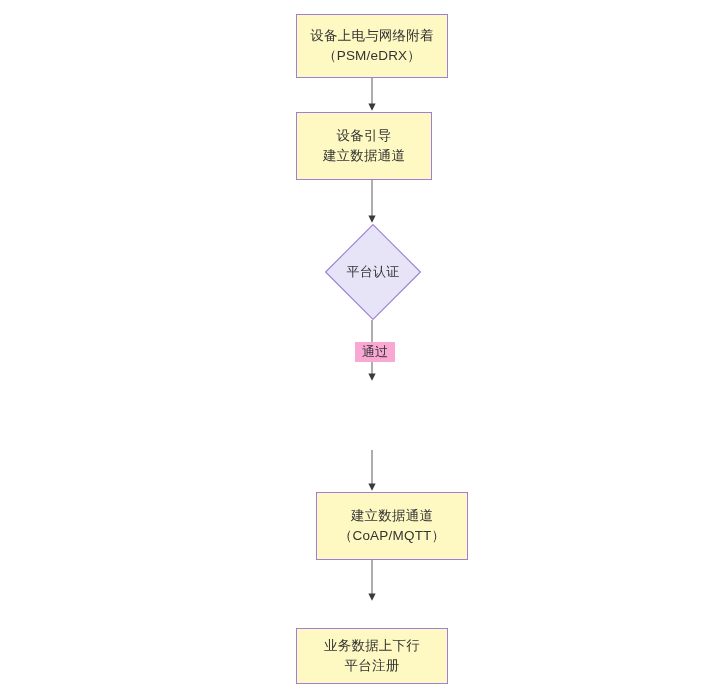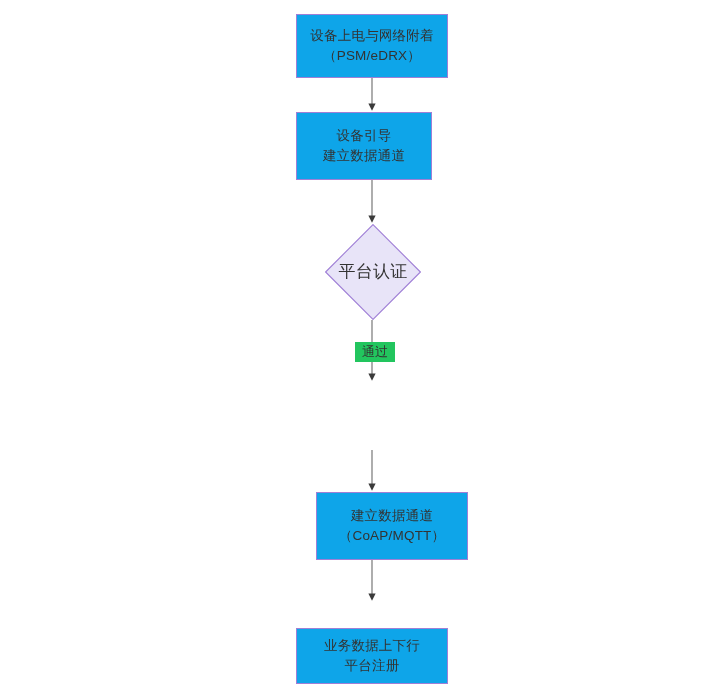--- a/index.html
+++ b/index.html
@@ -20,21 +20,21 @@
     top: 0;
     width: 726px;
     height: 700px;
   }
   .node {
     position: absolute;
     box-sizing: border-box;
     display: flex;
     flex-direction: column;
     justify-content: center;
-    background: #0ea5e9;
+    background: #fef9c3;
     border: 1px solid #9f7fd6;
     color: #333333;
     font-size: 13.5px;
     line-height: 20px;
     text-align: center;
     letter-spacing: 0.2px;
   }
   .node .line {
     display: block;
     white-space: nowrap;
@@ -50,30 +50,30 @@
     position: absolute;
     left: 0;
     top: 0;
     width: 100%;
     height: 100%;
   }
   .node-diamond .diamond-label {
     position: relative;
     z-index: 2;
     color: #333333;
-    font-size: 17px;
+    font-size: 13px;
     line-height: 20px;
     text-align: center;
     white-space: nowrap;
     letter-spacing: 0.2px;
   }
   .edge-label {
     position: absolute;
     z-index: 3;
-    background: #22c55e;
+    background: #f9a8d4;
     color: #333333;
     font-size: 13px;
     line-height: 18px;
     padding: 1px 3px;
     white-space: nowrap;
     text-align: center;
   }
   svg.connectors {
     position: absolute;
     left: 0;

